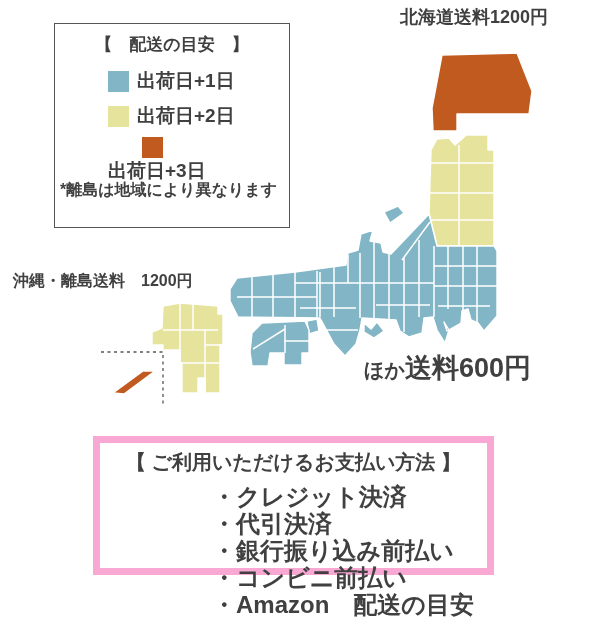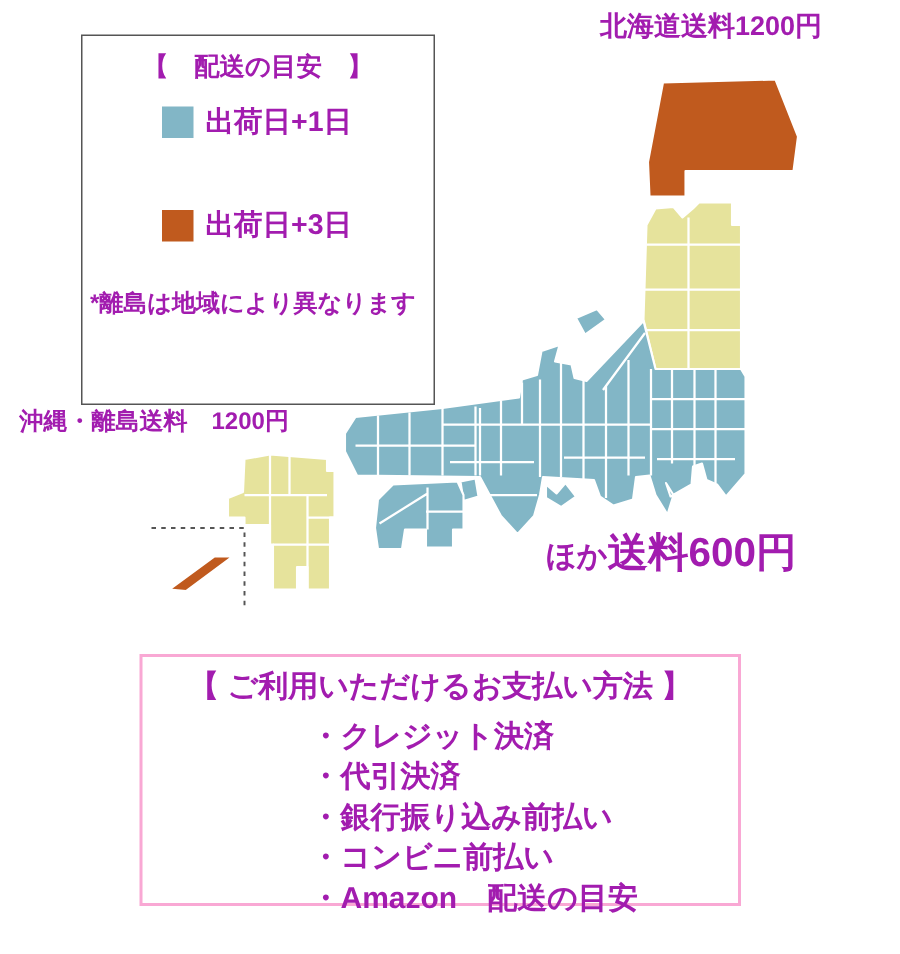--- a/index.html
+++ b/index.html
@@ -1,53 +1,53 @@
 <!DOCTYPE html>
 <html style="--day1: #82b6c6; --day2: #e6e39c; --day3: #c05a1e;"><head>
 <meta charset="utf-8">
 <style>
   html,body{margin:0;padding:0;background:#fff;}
   .canvas{
     position:relative;width:600px;height:636px;background:#fff;overflow:hidden;
-    font-family:"Liberation Sans","DejaVu Sans",sans-serif;color:#a21caf;
+    font-family:"Liberation Sans","DejaVu Sans",sans-serif;color:#404040;
   }
   .map-svg{position:absolute;left:0;top:0;width:600px;height:636px;}
   .region{stroke:#fff;stroke-width:1.4;stroke-linejoin:round;}
   .r-day1{fill:var(--day1,#82b6c6);}
   .r-day2{fill:var(--day2,#e6e39c);}
   .r-day3{fill:var(--day3,#c05a1e);}
   .mline{fill:none;stroke:#fff;stroke-width:1.5;stroke-linecap:butt;}
   .dashline{fill:none;stroke:#555;stroke-width:1.3;stroke-dasharray:3 3.5;}
 
   .fee-label{position:absolute;white-space:pre;font-weight:600;}
   .hokkaido-fee{left:400px;top:5px;font-size:18px;letter-spacing:0px;}
   .okinawa-fee{left:13px;top:271px;font-size:16px;}
   .other-fee{position:absolute;left:364px;top:350px;display:flex;align-items:baseline;white-space:pre;}
   .other-fee .prefix{font-size:20px;font-weight:600;}
   .other-fee .amount{font-size:27px;font-weight:700;}
 
-  .legend{position:absolute;left:54px;top:23px;width:236px;height:247px;border:1px solid #555;background:#fff;box-sizing:border-box;}
+  .legend{position:absolute;left:54px;top:23px;width:236px;height:205px;border:1px solid #555;background:#fff;box-sizing:border-box;}
   .legend-title{position:absolute;top:9px;left:0;width:100%;text-align:center;font-size:17px;font-weight:700;white-space:pre;}
   .lrow{position:absolute;left:53px;display:flex;align-items:center;}
   .lrow.r1{top:44px;}
   .lrow.r2{top:79px;}
-  .lrow.r3{top:113px;}
+  .lrow.r3{top:113px;flex-direction:column;}
   .sw{width:21px;height:21px;margin-right:8px;flex:none;}
   .sw1{background:var(--day1,#82b6c6);}
   .sw2{background:var(--day2,#e6e39c);}
   .sw3{background:var(--day3,#c05a1e);}
   .lrow .llabel{font-size:19px;font-weight:700;white-space:pre;}
   .lnote{position:absolute;left:5px;font-size:16px;font-weight:700;white-space:pre;}
   .lnote.n1{top:139px;}
-  .lnote.n2{top:168px;}
+  .lnote.n2{top:156px;}
 
-  .payment{position:absolute;left:93px;top:436px;width:401px;height:168px;border:2px solid #f9a8d4;background:#fff;box-sizing:border-box;}
+  .payment{position:absolute;left:93px;top:436px;width:401px;height:139px;border:7px solid #f9a8d4;background:#fff;box-sizing:border-box;}
   .ptitle{position:absolute;top:6px;left:0;width:100%;text-align:center;font-size:20px;font-weight:700;white-space:pre;}
   .plist{position:absolute;left:112px;top:40px;}
-  .pitem{font-size:20px;font-weight:700;line-height:27px;white-space:pre;}
+  .pitem{font-size:24px;font-weight:700;line-height:27px;white-space:pre;}
 </style>
 </head>
 <body>
 
 <div class="canvas">
 
   <svg class="map-svg" viewBox="0 0 600 636" aria-hidden="true">
 
     <polygon class="region r-day3" points="442,55 517,53 532,91 529,114 457,114 457,131 433,131 432,108"></polygon>
 
@@ -85,20 +85,24 @@
     <span class="prefix">ほか</span>
     <span class="amount">送料600円</span>
   </div>
 
   <div class="legend">
     <div class="legend-title">【　配送の目安　】</div>
     <div class="lrow r1">
       <span class="sw sw1"></span>
       <span class="llabel">出荷日+1日</span>
     </div>
+    <div class="lrow r2">
+      <span class="sw sw2"></span>
+      <span class="llabel">出荷日+2日</span>
+    </div>
     <div class="lrow r3">
       <span class="sw sw3"></span>
       <span class="llabel">出荷日+3日</span>
     </div>
     <div class="lnote n2">*離島は地域により異なります</div>
   </div>
 
   <div class="payment">
     <div class="ptitle">【 ご利用いただけるお支払い方法 】</div>
     <div class="plist">

